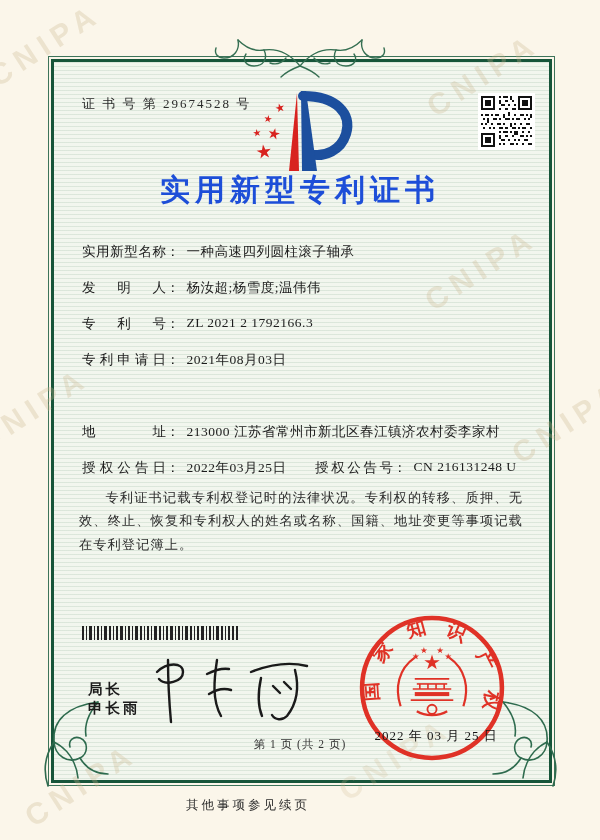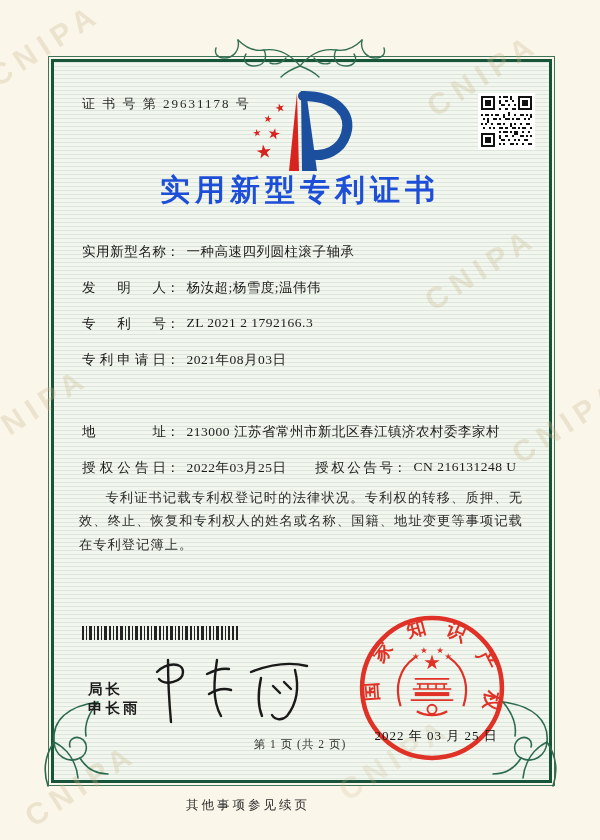--- a/index.html
+++ b/index.html
@@ -84,21 +84,21 @@
       <path d="M70,6 C40,10 24,24 26,46 C27,60 40,68 52,62 C60,58 61,46 52,42 C46,40 40,44 42,51"></path>
       <path d="M26,46 C18,58 14,72 20,90"></path>
       <path d="M26,46 C38,52 48,64 50,82"></path>
       <path d="M70,6 C60,18 56,28 58,40"></path>
       <path d="M52,62 C58,72 68,78 80,78"></path>
     </g>
   </svg>
 
   <div class="content">
 
-    <div class="cert-no">证 书 号 第 29631178 号</div>
+    <div class="cert-no">证 书 号 第 29674528 号</div>
 
     <svg class="logo" width="115" height="92" viewBox="0 0 115 92">
       <defs>
         <path id="star" d="M0,-1 L0.2245,-0.309 0.951,-0.309 0.3633,0.118 0.5878,0.809 0,0.382 -0.5878,0.809 -0.3633,0.118 -0.951,-0.309 -0.2245,-0.309 Z"></path>
       </defs>
       <path d="M58,13 C92,13 107,31 101,51 C96,67 80,75 64,71" fill="none" stroke="#1c4f9e" stroke-width="10" stroke-linecap="round"></path>
       <polygon points="56,8 61,8 72,88 57,88" fill="#1c4f9e"></polygon>
       <polygon points="52,10 44,88 54,88" fill="#d8231f"></polygon>
       <use href="#star" transform="translate(35,25) scale(4.6) rotate(-15)" fill="#d8231f"></use>
       <use href="#star" transform="translate(23,36) scale(4) rotate(10)" fill="#d8231f"></use>

